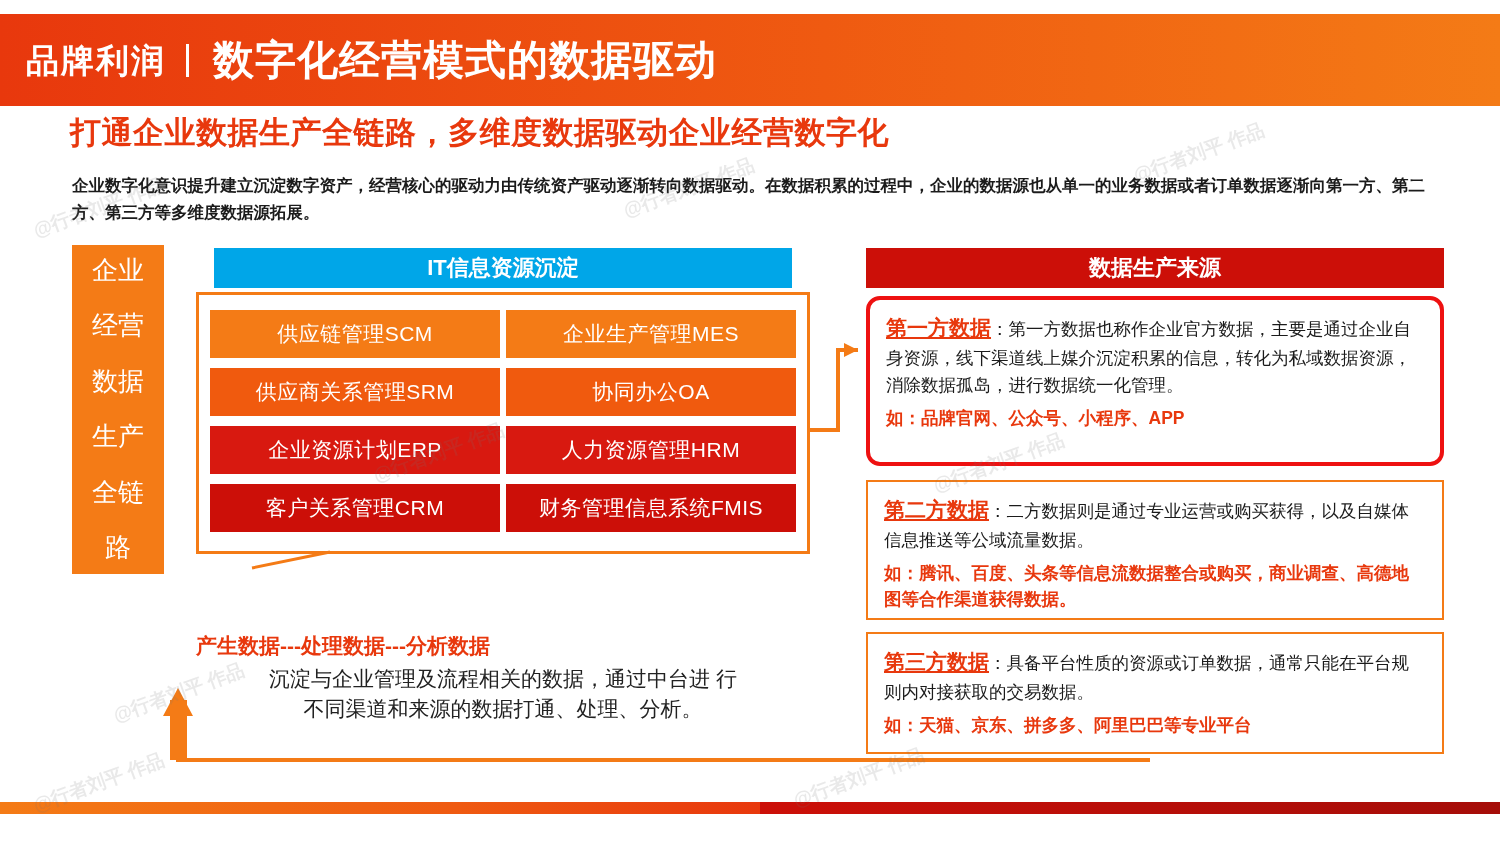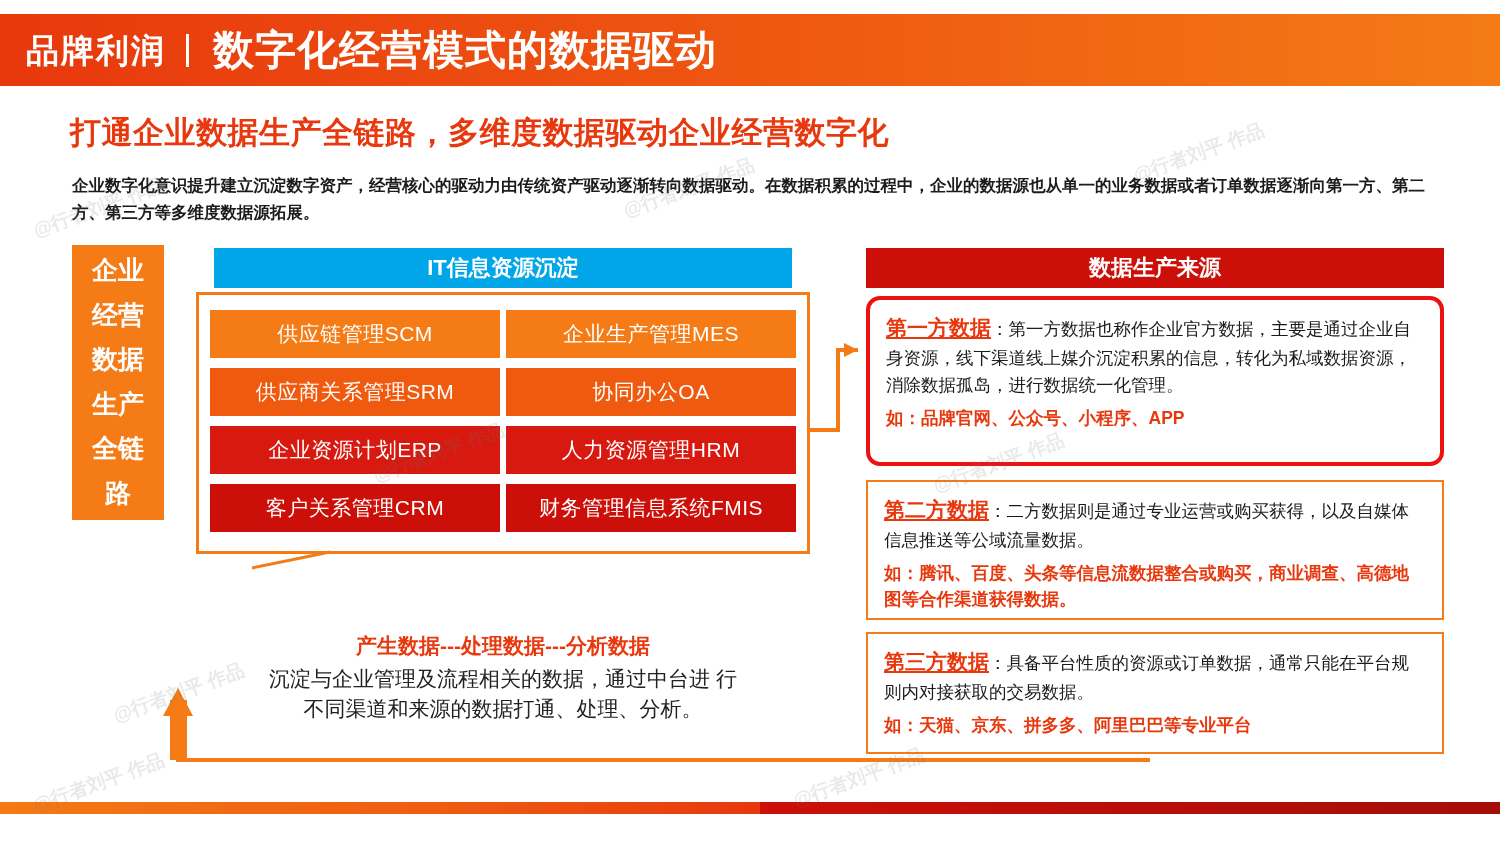--- a/index.html
+++ b/index.html
@@ -6,21 +6,21 @@
   html, body {
     width: 1500px; height: 844px;
     font-family: "Liberation Sans", "DejaVu Sans", sans-serif;
     background: #ffffff;
     overflow: hidden;
   }
   .slide { position: relative; width: 1500px; height: 844px; background: #fff; }
 
   
   .header-bar {
-    position: absolute; left: 0; top: 14px; width: 1500px; height: 72px;
+    position: absolute; left: 0; top: 14px; width: 1500px; height: 92px;
     background: linear-gradient(90deg, #e8380d 0%, #ef5a11 55%, #f47b16 100%);
     display: flex; align-items: center;
   }
   .brand-tag {
     margin-left: 26px;
     color: #ffffff; font-size: 33px; font-weight: bold; letter-spacing: 2px;
     padding-right: 20px;
     border-right: 3px solid #ffffff;
     line-height: 1;
   }
@@ -34,23 +34,23 @@
     position: absolute; left: 70px; top: 112px;
     font-size: 31px; font-weight: bold; color: #e8380d; letter-spacing: 0.5px;
   }
   .lead {
     position: absolute; left: 72px; top: 172px; width: 1370px;
     font-size: 16.5px; font-weight: bold; color: #1b1b1b; line-height: 1.65;
   }
 
   
   .vertical-label {
-    position: absolute; left: 72px; top: 245px; width: 92px; height: 275px;
+    position: absolute; left: 72px; top: 245px; width: 92px; height: 329px;
     background: #f47b16; color: #ffffff;
-    font-size: 26px; font-weight: bold;
+    font-size: 26px; font-weight: normal;
     display: flex; flex-direction: column; align-items: center; justify-content: space-between;
     padding: 12px 0 14px 0; line-height: 1;
   }
   .vertical-label span { display: block; }
 
   
   .it-header {
     position: absolute; left: 214px; top: 248px; width: 578px; height: 40px;
     background: #00a6e8; color: #fff; font-size: 22px; font-weight: bold;
     display: flex; align-items: center; justify-content: center;
@@ -72,21 +72,21 @@
   .c-red { background: #d81910; }
   .c-red-d { background: #cc0f08; }
 
   
   .asset-title {
     position: absolute; left: 196px; top: 568px; width: 614px;
     text-align: center; font-size: 24px; font-weight: bold; color: #d81910;
   }
   .asset-sub {
     position: absolute; left: 196px; top: 632px; width: 614px;
-    text-align: center; font-size: 21px; font-weight: bold; color: #e8380d;
+    font-size: 21px; font-weight: bold; color: #e8380d;
   }
   .asset-desc {
     position: absolute; left: 186px; top: 664px; width: 634px;
     text-align: center; font-size: 21px; color: #222; line-height: 1.45;
   }
 
   
   .src-header {
     position: absolute; left: 866px; top: 248px; width: 578px; height: 40px;
     background: #cc0f08; color: #fff; font-size: 22px; font-weight: bold;

